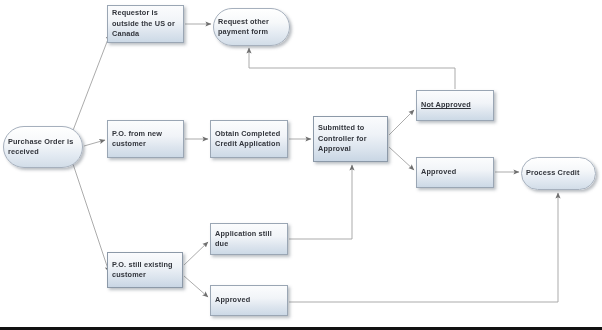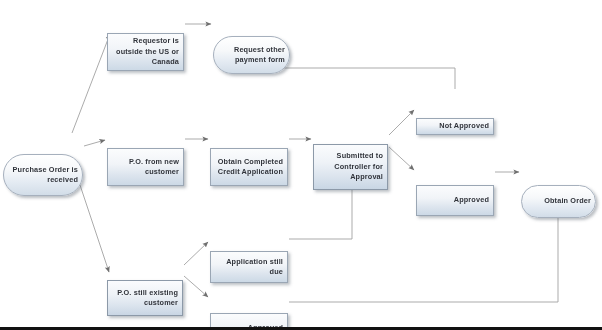--- a/index.html
+++ b/index.html
@@ -21,31 +21,30 @@
     left:0; top:0;
     width:602px; height:330px;
     pointer-events:none;
   }
   .node{
     position:absolute;
     box-sizing:border-box;
     display:flex;
     align-items:center;
     justify-content:center;
-    text-align:right;
+    text-align:left;
     color:#31343b;
     font-size:7.3px;
     font-weight:bold;
     letter-spacing:0.15px;
     line-height:1.42;
     padding:2px 4px;
     background:linear-gradient(to bottom,#fbfcfd 0%,#f1f4f8 42%,#dde5ee 72%,#ccd9e6 100%);
     border:1px solid #9aa6b4;
     box-shadow:2px 2px 3px rgba(90,100,112,0.42);
-    margin-top:28px;
   }
   .node.stadium{
     border-radius:999px;
     background:linear-gradient(to bottom,#ffffff 0%,#f6f8fa 38%,#e3eaf2 70%,#d2dde8 100%);
     border:1px solid #a6b0bd;
   }
   .node.emph{
     border:1px solid #8c99a8;
     background:linear-gradient(to bottom,#fafbfd 0%,#eef2f7 40%,#dae3ed 74%,#c9d6e4 100%);
   }
@@ -97,30 +96,30 @@
   </div>
 
   <div class="node" style="left:210px;top:120px;width:78px;height:38px;">
     <span>Obtain Completed Credit Application</span>
   </div>
 
   <div class="node emph" style="left:313px;top:116px;width:75px;height:46px;">
     <span>Submitted to Controller for Approval</span>
   </div>
 
-  <div class="node" style="left:416px;top:90px;width:78px;height:17px;">
+  <div class="node" style="left:416px;top:90px;width:78px;height:31px;text-decoration:underline;">
     <span>Not Approved</span>
   </div>
 
   <div class="node" style="left:416px;top:157px;width:78px;height:31px;">
     <span>Approved</span>
   </div>
 
   <div class="node stadium" style="left:521px;top:157px;width:75px;height:33px;">
-    <span>Obtain Order</span>
+    <span>Process Credit</span>
   </div>
 
   <div class="node emph" style="left:107px;top:252px;width:76px;height:36px;">
     <span>P.O. still existing customer</span>
   </div>
 
   <div class="node" style="left:210px;top:223px;width:78px;height:32px;">
     <span>Application still due</span>
   </div>
 

